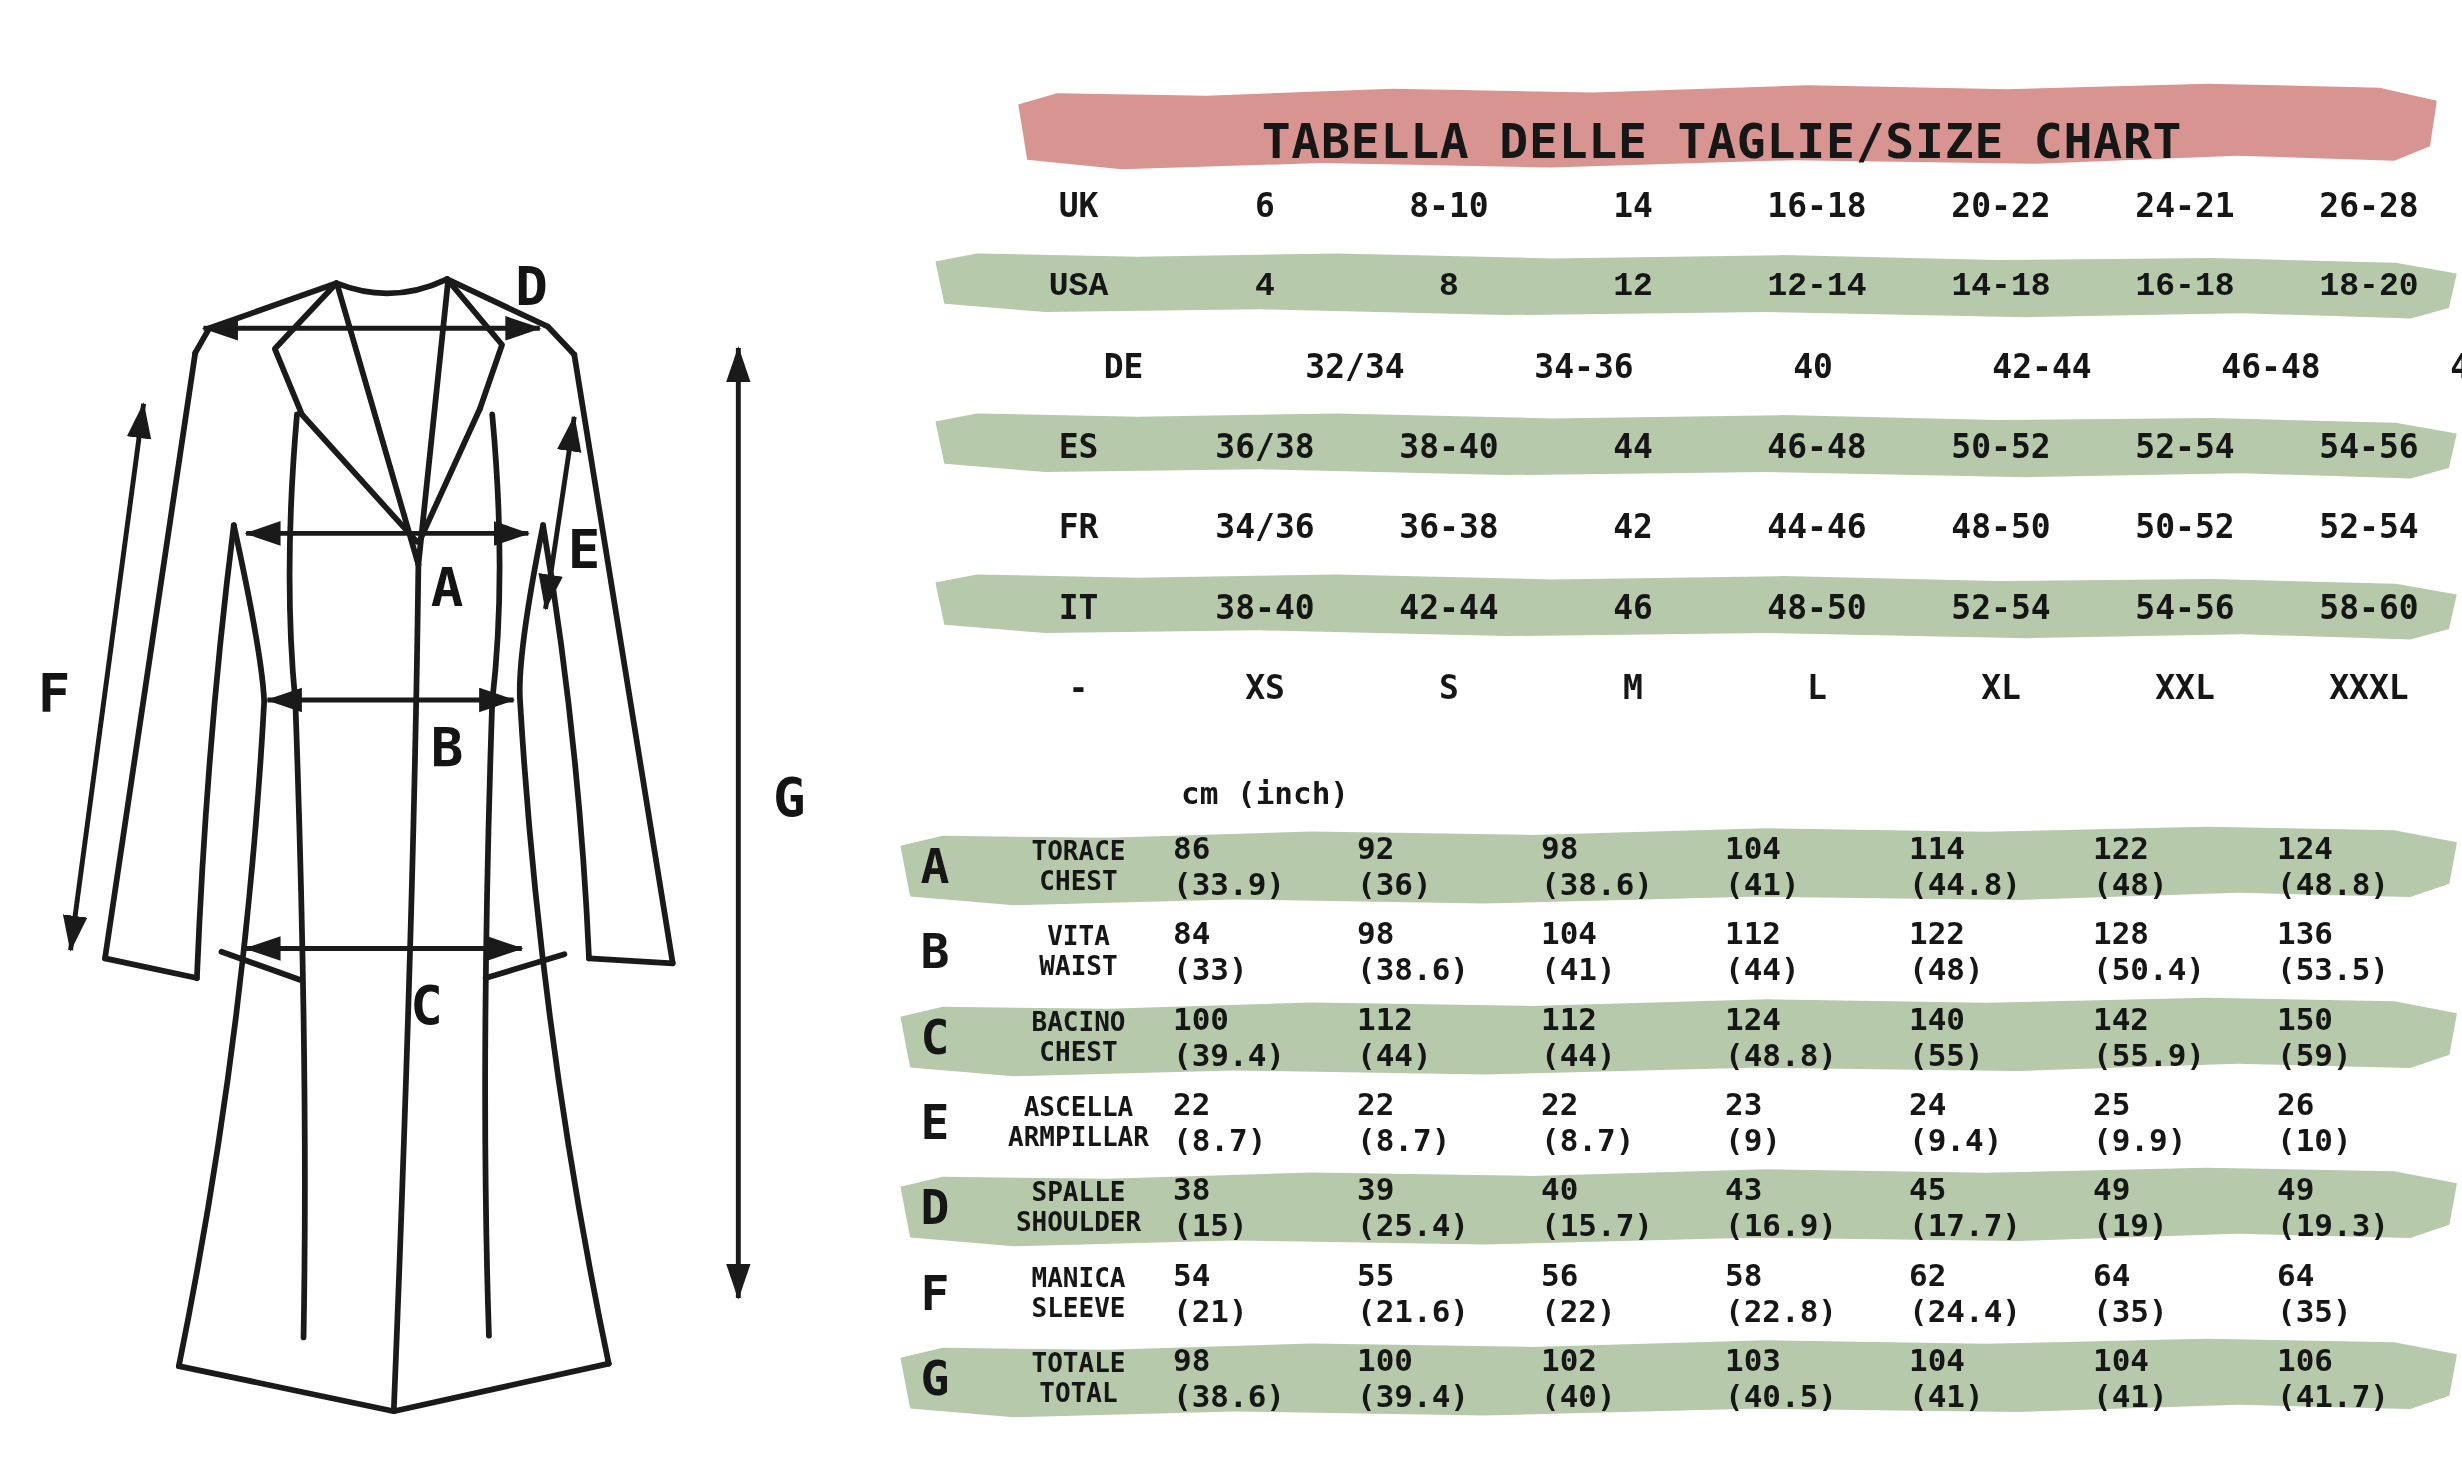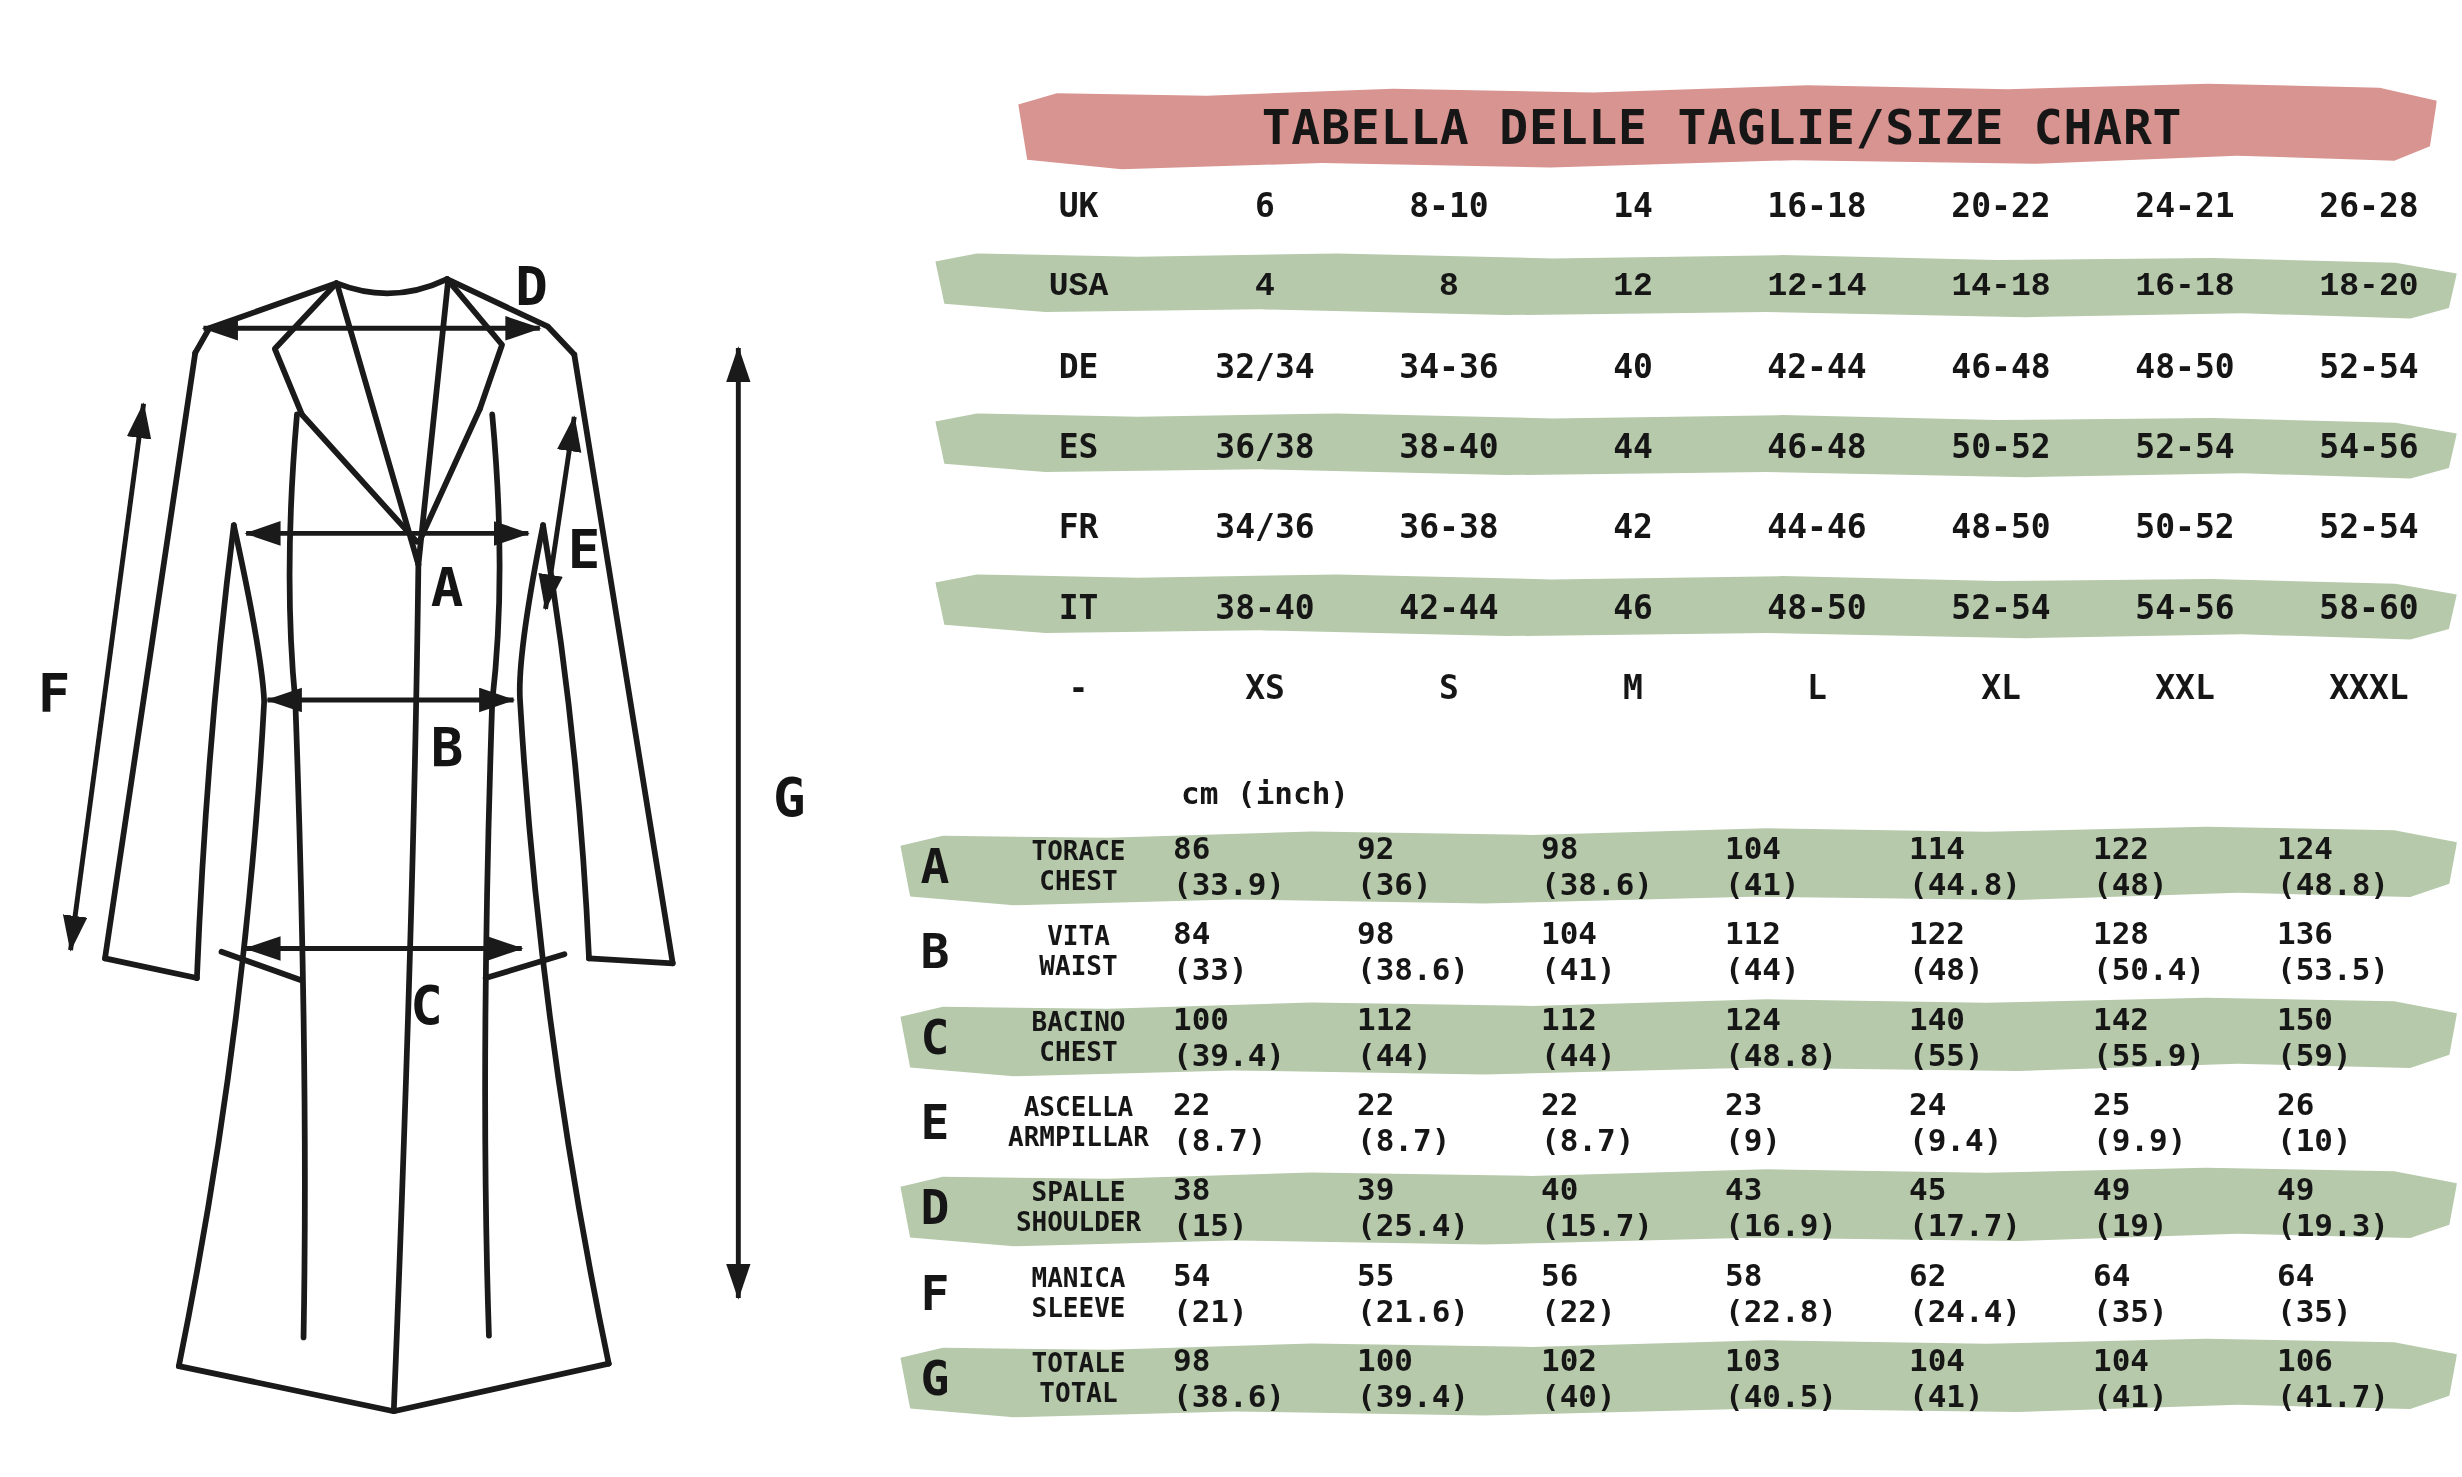--- a/index.html
+++ b/index.html
@@ -13,21 +13,21 @@
   .stage{
     position:relative;width:2462px;height:1477px;background:#fff;
     font-family:"DejaVu Sans Mono",monospace;color:var(--ink);overflow:hidden;
   }
   .coat-svg{position:absolute;left:0;top:0;}
 
   .panel{position:absolute;left:886px;top:0;width:1576px;height:1477px;}
 
   .banner{
     position:absolute;left:121px;top:85px;width:1430px;height:84px;
-    display:flex;align-items:center;justify-content:center;isolation:isolate;
+    display:flex;align-items:flex-end;justify-content:center;isolation:isolate;
   }
   .banner::before{
     content:"";position:absolute;inset:0;background:var(--banner-pink);
     clip-path:var(--brush);transform:rotate(-0.35deg);z-index:-1;
   }
   .banner .t{font-size:48px;font-weight:700;letter-spacing:0.8px;white-space:nowrap;}
 
   .rows{position:absolute;inset:0;}
 
   .srow{
@@ -37,21 +37,21 @@
   }
   .srow .cell{text-align:center;font-size:33px;font-weight:700;white-space:nowrap;}
   .srow.hl::before{
     content:"";position:absolute;left:37px;right:3.3px;top:9px;bottom:9px;
     background:var(--band-green);clip-path:var(--brush);z-index:-1;
   }
   .srow:nth-of-type(even).hl::before{transform:rotate(0.3deg);}
   .srow:nth-of-type(odd).hl::before{transform:rotate(-0.3deg);}
   .srow:nth-of-type(1){top:164px;}
   .srow:nth-of-type(2){top:245px;font-family:Liberation Mono, monospace;}
-  .srow:nth-of-type(3){top:325px;}
+  .srow:nth-of-type(3){top:325px;gap:45px;}
   .srow:nth-of-type(4){top:405px;}
   .srow:nth-of-type(5){top:485px;}
   .srow:nth-of-type(6){top:566px;}
   .srow:nth-of-type(7){top:646px;}
 
   .unit{
     position:absolute;left:287px;top:766px;width:184px;height:53px;
     display:flex;align-items:center;justify-content:center;
     font-size:31px;font-weight:700;white-space:nowrap;
   }

